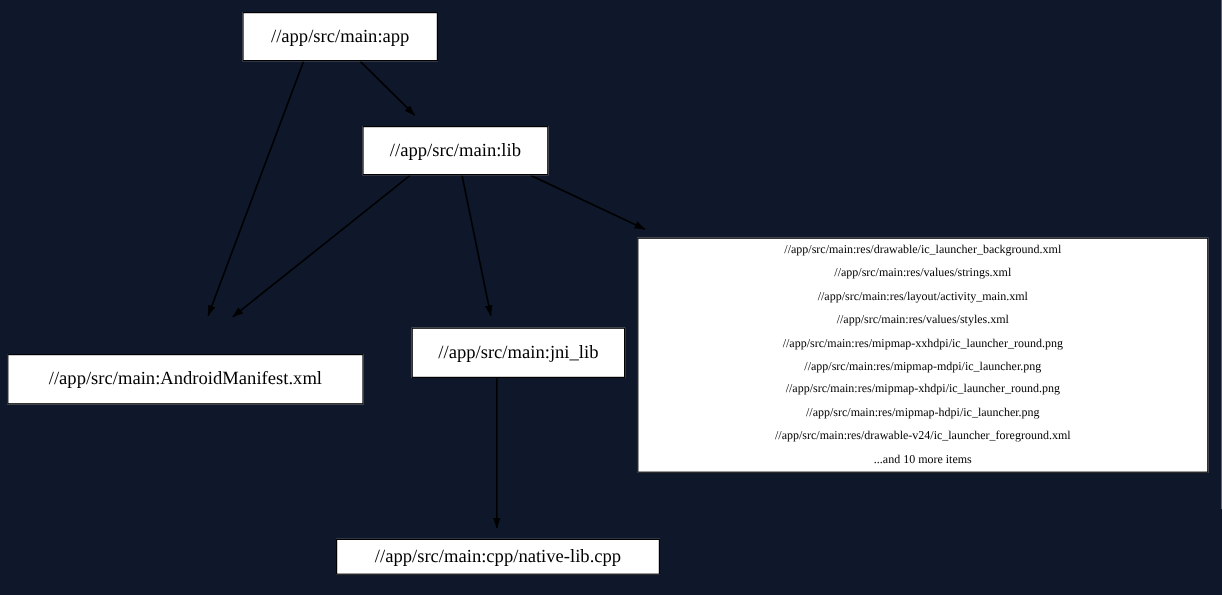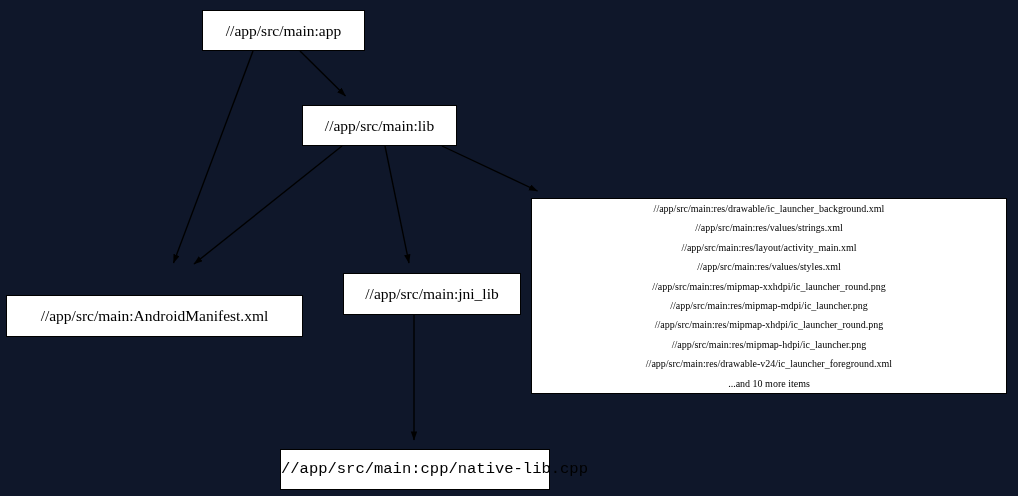--- a/index.html
+++ b/index.html
@@ -84,21 +84,21 @@
   </div>
 
   <div class="graph-node" style="left:6px; top:273px; width:297px; height:42px;margin-top:22px;">
     <span class="node-label">//app/src/main:AndroidManifest.xml</span>
   </div>
 
   <div class="graph-node" style="left:343px; top:273px; width:178px; height:42px;">
     <span class="node-label">//app/src/main:jni_lib</span>
   </div>
 
-  <div class="graph-node" style="left:280px; top:449px; width:270px; height:41px;font-family:Liberation Mono, monospace;">
+  <div class="graph-node" style="left:280px; top:449px; width:270px; height:30px;">
     <span class="node-label">//app/src/main:cpp/native-lib.cpp</span>
   </div>
 
   <div class="graph-node multiline" style="left:531px; top:198px; width:476px; height:196px;">
     <span class="node-label">//app/src/main:res/drawable/ic_launcher_background.xml
 //app/src/main:res/values/strings.xml
 //app/src/main:res/layout/activity_main.xml
 //app/src/main:res/values/styles.xml
 //app/src/main:res/mipmap-xxhdpi/ic_launcher_round.png
 //app/src/main:res/mipmap-mdpi/ic_launcher.png

